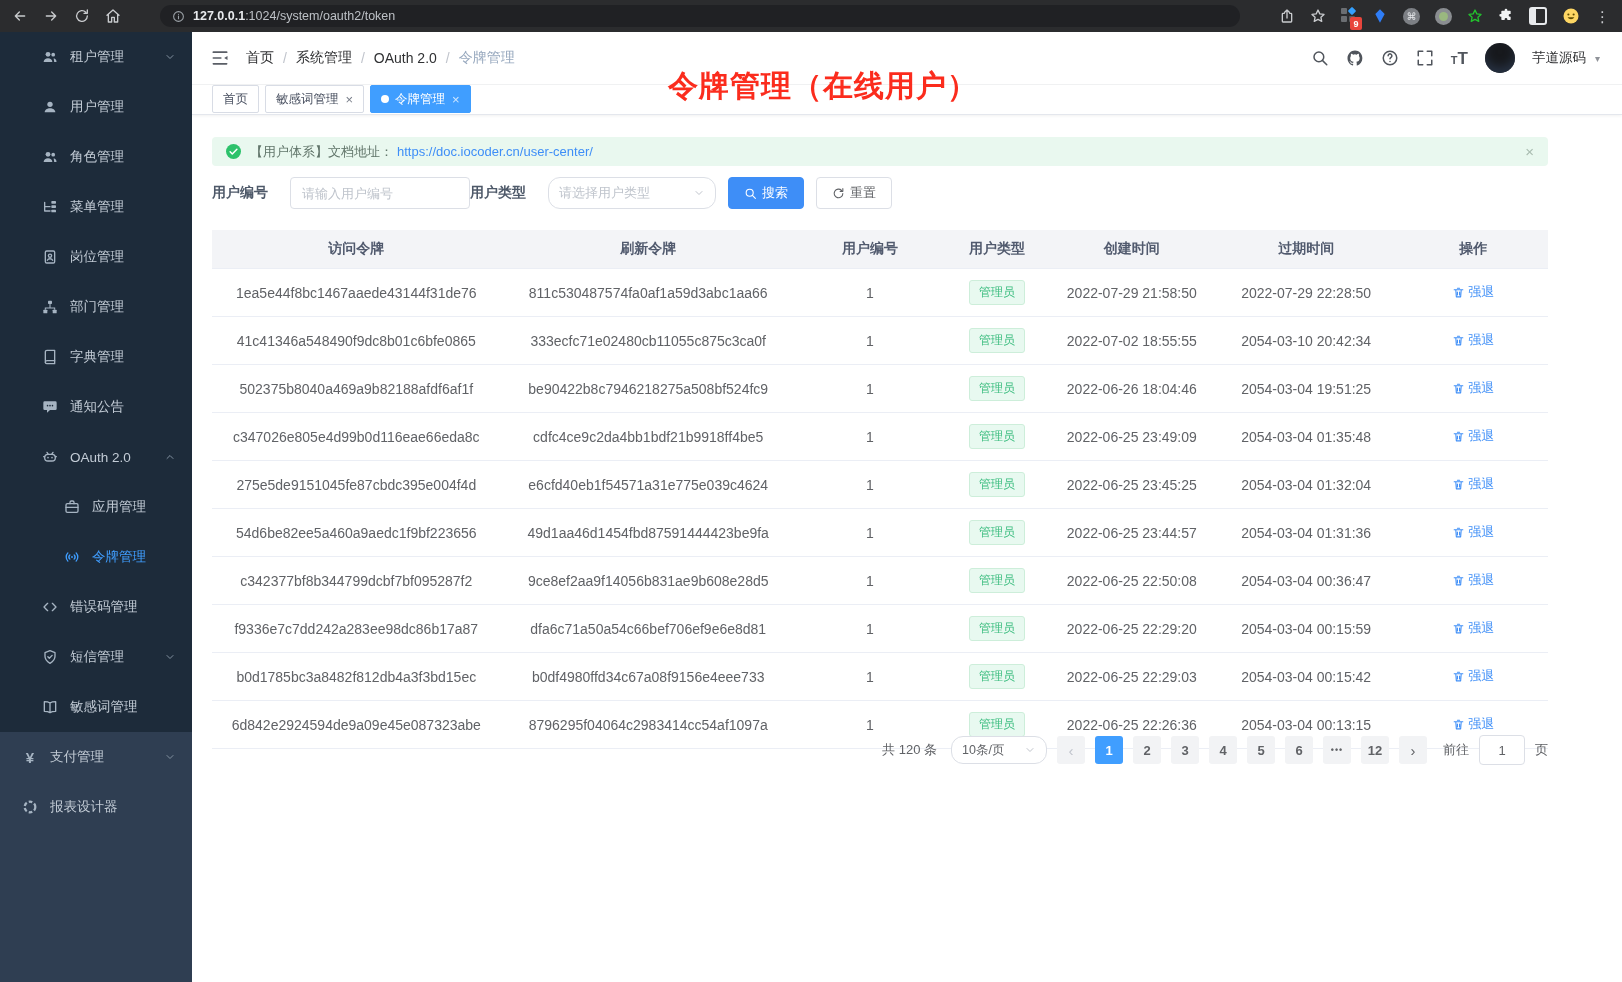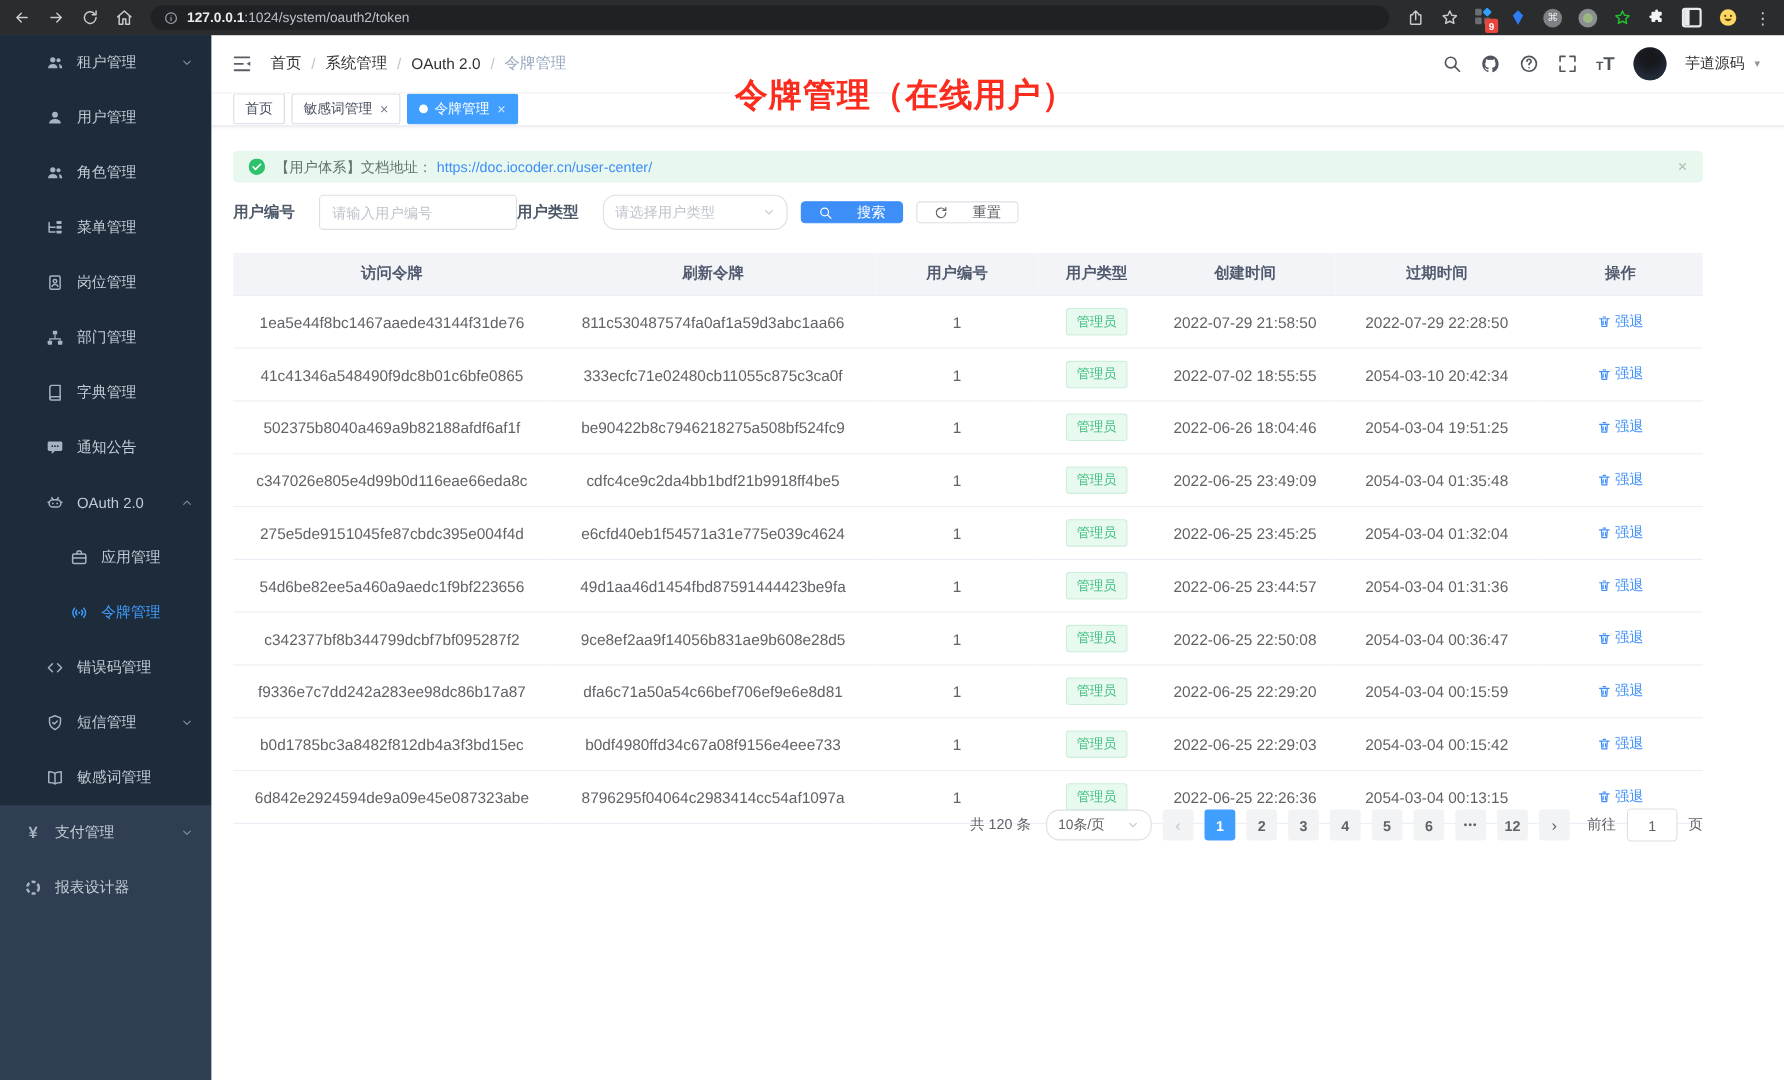--- a/index.html
+++ b/index.html
@@ -2,21 +2,21 @@
 <html><head>
 <meta charset="utf-8">
 <style>
   html,body{margin:0;padding:0;background:#fff;}
   #app{position:relative;width:1622px;height:982px;overflow:hidden;background:#fff;
        font-family:"Liberation Sans","DejaVu Sans",sans-serif;-webkit-font-smoothing:antialiased;}
   .ico{display:inline-flex;align-items:center;justify-content:center;}
   .ico svg{width:100%;height:100%;}
 
   
-  .browser{position:absolute;top:0;left:0;right:0;height:32px;background:#2b2c2e;display:flex;align-items:center;z-index:30;}
+  .browser{position:absolute;top:0;left:0;right:0;height:32px;background:#2b2c2e;display:flex;align-items:center;z-index:30;gap:23px;}
   .b-ico{width:16px;height:16px;color:#c9cbce;display:inline-flex;flex:0 0 auto;cursor:pointer;}
   .b-ico svg{width:100%;height:100%;}
   .browser .nav-group{display:flex;align-items:center;gap:15px;padding-left:12px;}
   .url-pill{flex:1;height:22px;margin:0 16px 0 16px;background:#202124;border-radius:11px;display:flex;align-items:center;padding:0 12px;min-width:0;cursor:text;}
   .url-pill .b-ico{width:13px;height:13px;color:#9aa0a6;margin-right:8px;}
   .url-host{color:#e8eaed;font-size:12.5px;font-weight:700;white-space:nowrap;}
   .url-path{color:#bdc1c6;font-size:12.5px;white-space:nowrap;}
   .ext-group{display:flex;align-items:center;gap:15px;padding-right:12px;}
   .ext-grid{position:relative;width:16px;height:16px;display:inline-block;cursor:pointer;}
   .ext-grid i{position:absolute;width:6px;height:6px;background:#6b6e72;border-radius:1px;}
@@ -91,21 +91,21 @@
   
   .filters{position:absolute;left:212px;top:177px;height:32px;display:flex;align-items:center;z-index:5;}
   .filters label{font-size:14px;font-weight:700;color:#4e5969;}
   .f-input{width:156px;height:30px;border:1px solid #dcdfe6;border-radius:4px;margin-left:22px;padding:0 11px;font-size:13px;color:#606266;outline:none;font-family:inherit;}
   .f-input::placeholder{color:#bfc4cc;}
   .select{height:32px;border:1px solid #dcdfe6;border-radius:12px;background:#fff;display:inline-flex;align-items:center;padding:12px 10px;box-sizing:border-box;cursor:pointer;}
   .f-select{width:168px;margin-left:22px;margin-right:12px;}
   .select .ph{font-size:13px;color:#bfc4cc;flex:1;}
   .s-chev{width:12px;height:12px;color:#c0c4cc;display:inline-flex;}
   .s-chev svg{width:100%;height:100%;}
-  .btn{height:20px;border-radius:4px;border:1px solid #dcdfe6;background:#fff;display:inline-flex;align-items:center;gap:22px;padding:0 15px;font-size:13px;color:#606266;cursor:pointer;font-family:inherit;}
+  .btn{height:32px;border-radius:4px;border:1px solid #dcdfe6;background:#fff;display:inline-flex;align-items:center;gap:5px;padding:0 15px;font-size:13px;color:#606266;cursor:pointer;font-family:inherit;}
   .btn .ico{width:13px;height:13px;}
   .btn.primary{background:#3e8ef7;border-color:#3e8ef7;color:#fff;}
   .btn.primary{margin-right:12px;}
 
   
   .grid{position:absolute;left:212px;top:230px;width:1336px;border-collapse:collapse;table-layout:fixed;z-index:5;}
   .grid th{height:38px;background:#f3f4f7;color:#515a6e;font-size:14px;font-weight:700;text-align:center;border-bottom:1px solid #ebeef5;padding:0 4px;}
   .grid td{height:47px;color:#606266;font-size:14px;text-align:center;border-bottom:1px solid #ebeef5;padding:0 4px;overflow:hidden;white-space:nowrap;}
   .tag-green{display:inline-block;padding:4px 9px;background:#e8f9f0;border:1px solid #cdeeda;border-radius:3px;color:#3bbd7f;font-size:12px;line-height:1.2;}
   .kick{display:inline-flex;align-items:center;gap:3px;color:#3e8ef7;font-size:13px;cursor:pointer;}

